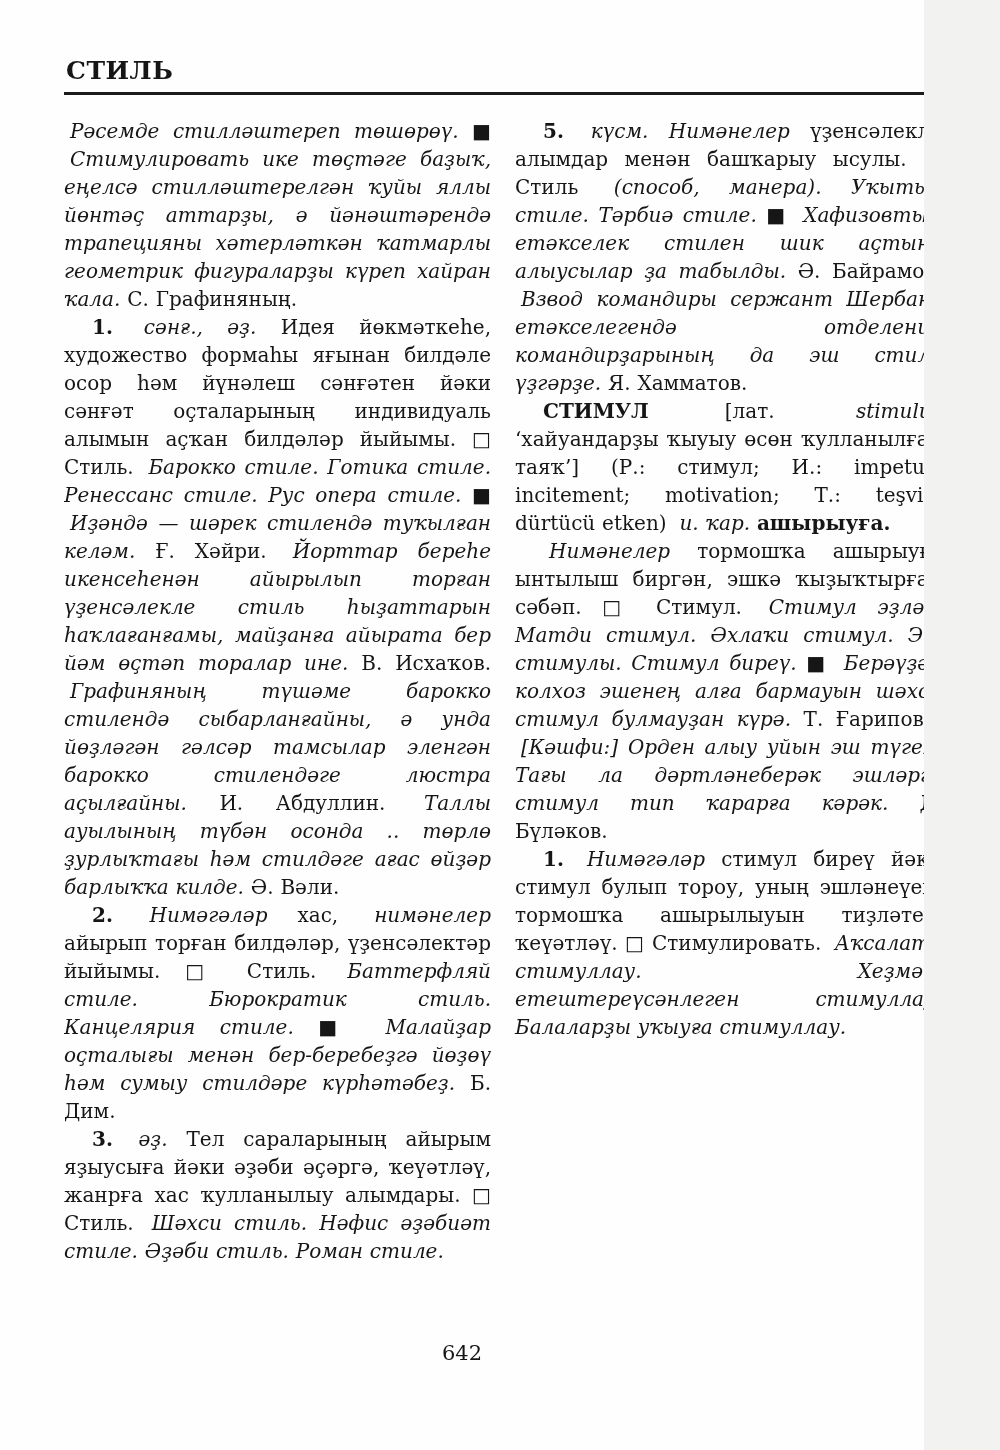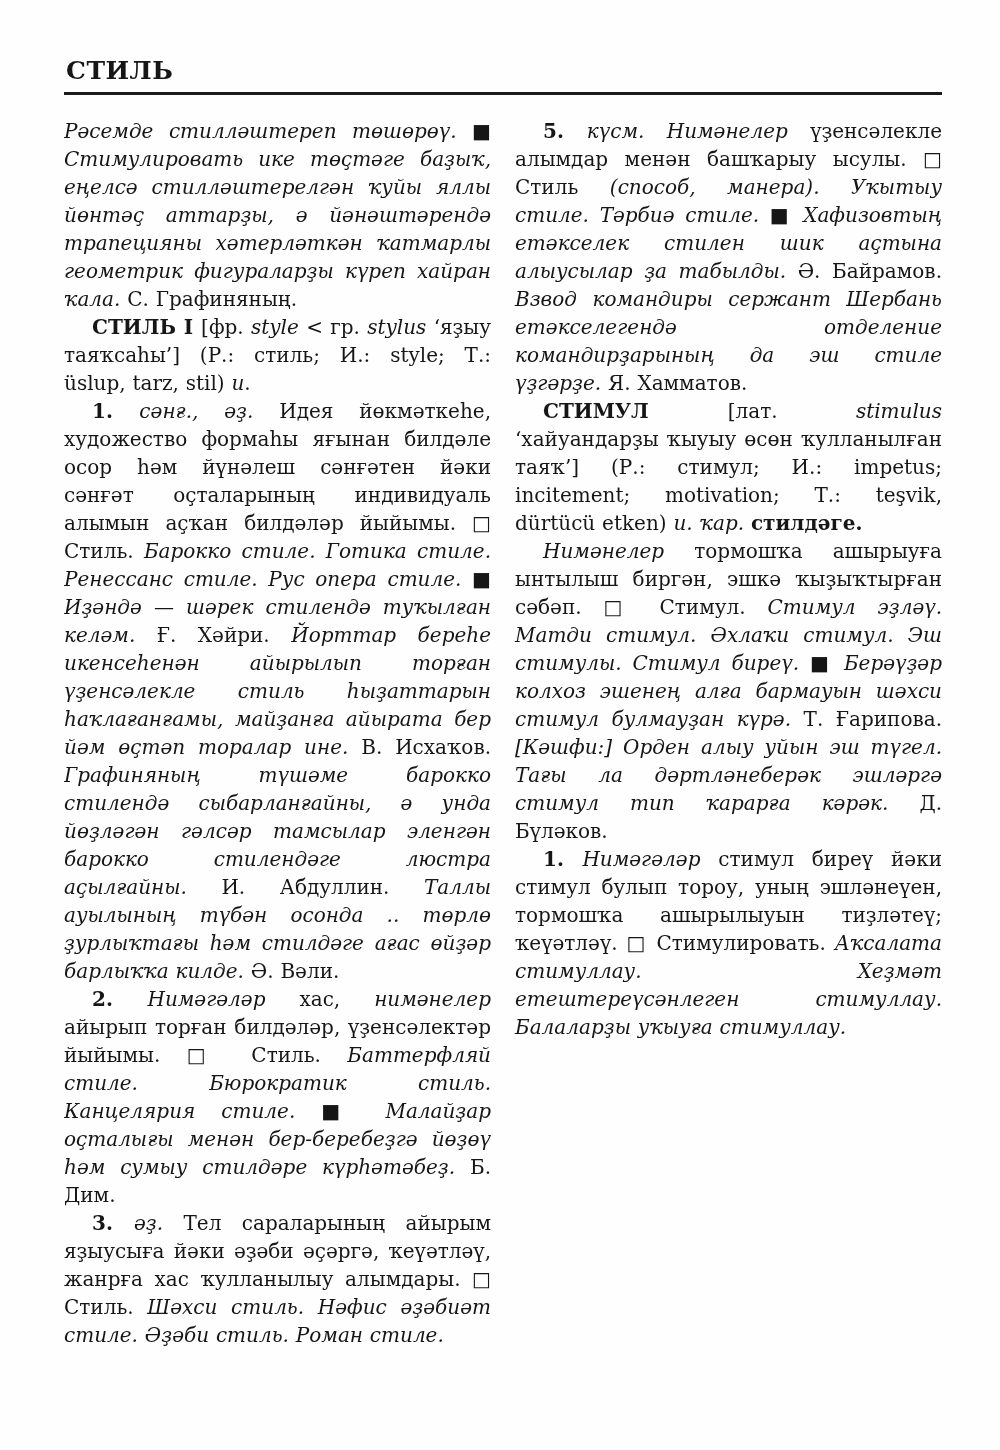--- a/index.html
+++ b/index.html
@@ -4,21 +4,21 @@
 <style>
   html,body{margin:0;padding:0;}
   body{
     width:1000px;height:1450px;
     background:#f2f2f0;
     font-family:"DejaVu Serif","Liberation Serif",serif;
     color:#161616;
   }
   .page{
     position:relative;
-    width:1000px;height:1450px;
+    width:924px;height:1450px;
     background:#fefefe;
     overflow:hidden;
   }
   .running-head{
     position:absolute;left:66px;top:58px;
     font-size:25px;font-weight:700;letter-spacing:0.5px;
     line-height:1;
   }
   .head-rule{
     position:absolute;left:64px;top:92px;
@@ -32,40 +32,40 @@
   .col{flex:1;min-width:0;}
   p.para{
     margin:0;
     font-size:20px;
     line-height:28px;
     text-align:justify;
     word-spacing:0.5px;
   }
   p.indent{text-indent:28px;}
   .b{font-weight:700;}
-  .i{font-style:italic;}
+  .i{font-style:italic;margin-left:6px;}
   .page-number{
     position:absolute;top:1341px;left:0;width:100%;
     text-align:center;font-size:21px;line-height:1.2;
   }
 </style>
 </head>
 <body>
 
 <div class="page">
   <div class="running-head">СТИЛЬ</div>
   <div class="head-rule"></div>
   <div class="columns">
     <div class="col" id="col-left">
         <p class="para"><span class="i">Рәсемде стилләштереп төшөрөү. </span><span>■ </span><span class="i">Стимулировать ике төҫтәге баҙыҡ, еңелсә стилләштерелгән ҡуйы яллы йөнтәҫ аттарҙы, ә йәнәштәрендә трапецияны хәтерләткән ҡатмарлы геометрик фигураларҙы күреп хайран ҡала. </span><span>С. Графиняның.</span></p>
-        <p class="para indent"><span class="b">СТИЛЬ I </span><span>[фр. </span><span class="i">style</span><span> &lt; гр. </span><span class="i">stylus</span><span> ‘яҙыу таяҡсаһы’] (Р.: стиль; И.: style; Т.: üslup, tarz, stil) </span><span class="i">и</span><span>.</span></p>
         <p class="para indent"><span class="b">1. </span><span class="i">сәнғ., әҙ. </span><span>Идея йөкмәткеһе, художество формаһы яғынан билдәле осор һәм йүнәлеш сәнғәтен йәки сәнғәт оҫталарының индивидуаль алымын аҫҡан билдәләр йыйымы. □ Стиль. </span><span class="i">Барокко стиле. Готика стиле. Ренессанс стиле. Рус опера стиле. </span><span>■ </span><span class="i">Иҙәндә — шәрек стилендә туҡылған келәм. </span><span>Ғ. Хәйри. </span><span class="i">Йорттар береһе икенсеһенән айырылып торған үҙенсәлекле стиль һыҙаттарын һаҡлағанғамы, майҙанға айырата бер йәм өҫтәп торалар ине. </span><span>В. Исхаҡов. </span><span class="i">Графиняның түшәме барокко стилендә сыбарланғайны, ә унда йөҙләгән гәлсәр тамсылар эленгән барокко стилендәге люстра аҫылғайны. </span><span>И. Абдуллин. </span><span class="i">Таллы ауылының түбән осонда .. төрлө ҙурлыҡтағы һәм стилдәге ағас өйҙәр барлыҡҡа килде. </span><span>Ә. Вәли.</span></p>
         <p class="para indent"><span class="b">2. </span><span class="i">Нимәгәләр </span><span>хас, </span><span class="i">нимәнелер </span><span>айырып торған билдәләр, үҙенсәлектәр йыйымы. □ Стиль. </span><span class="i">Баттерфляй стиле. Бюрократик стиль. Канцелярия стиле. </span><span>■ </span><span class="i">Малайҙар оҫталығы менән бер-беребеҙгә йөҙөү һәм сумыу стилдәре күрһәтәбеҙ. </span><span>Б. Дим.</span></p>
         <p class="para indent"><span class="b">3. </span><span class="i">әҙ. </span><span>Тел сараларының айырым яҙыусыға йәки әҙәби әҫәргә, ҡеүәтләү, жанрға хас ҡулланылыу алымдары. □ Стиль. </span><span class="i">Шәхси стиль. Нәфис әҙәбиәт стиле. Әҙәби стиль. Роман стиле. </span></p>
       </div>
     <div class="col" id="col-right">
         <p class="para indent"><span class="b">5. </span><span class="i">күсм. Нимәнелер </span><span>үҙенсәлекле алымдар менән башҡарыу ысулы. □ Стиль </span><span class="i">(способ, манера). Уҡытыу стиле. Тәрбиә стиле. </span><span>■ </span><span class="i">Хафизовтың етәкселек стилен шик аҫтына алыусылар ҙа табылды. </span><span>Ә. Байрамов. </span><span class="i">Взвод командиры сержант Шербань етәкселегендә отделение командирҙарының да эш стиле үҙгәрҙе. </span><span>Я. Хамматов.</span></p>
-        <p class="para indent"><span class="b">СТИМУЛ </span><span>[лат. </span><span class="i">stimulus</span><span> ‘хайуандарҙы ҡыуыу өсөн ҡулланылған таяҡ’] (Р.: стимул; И.: impetus; incitement; motivation; Т.: teşvik, dürtücü etken) </span><span class="i">и. ҡар. </span><span class="b">стилдәге.</span></p>
+        <p class="para indent"><span class="b">СТИМУЛ </span><span>[лат. </span><span class="i">stimulus</span><span> ‘хайуандарҙы ҡыуыу өсөн ҡулланылған таяҡ’] (Р.: стимул; И.: impetus; incitement; motivation; Т.: teşvik, dürtücü etken) </span><span class="i">и. ҡар. </span><span class="b">ашырыуға.</span></p>
         <p class="para indent"><span class="i">Нимәнелер </span><span>тормошҡа ашырыуға ынтылыш биргән, эшкә ҡыҙыҡтырған сәбәп. □ Стимул. </span><span class="i">Стимул эҙләү. Матди стимул. Әхлаҡи стимул. Эш стимулы. Стимул биреү. </span><span>■ </span><span class="i">Берәүҙәр колхоз эшенең алға бармауын шәхси стимул булмауҙан күрә. </span><span>Т. Ғарипова. </span><span class="i">[Кәшфи:] Орден алыу уйын эш түгел. Тағы ла дәртләнеберәк эшләргә стимул тип ҡарарға кәрәк. </span><span>Д. Бүләков.</span></p>
         <p class="para indent"><span class="b">1. </span><span class="i">Нимәгәләр </span><span>стимул биреү йәки стимул булып тороу, уның эшләнеүен, тормошҡа ашырылыуын тиҙләтеү; ҡеүәтләү. □ Стимулировать. </span><span class="i">Аҡсалата стимуллау. Хеҙмәт етештереүсәнлеген стимуллау. Балаларҙы уҡыуға стимуллау.</span></p>
       </div>
   </div>
+  <div class="page-number">642</div>
 </div>
 
 </body></html>

